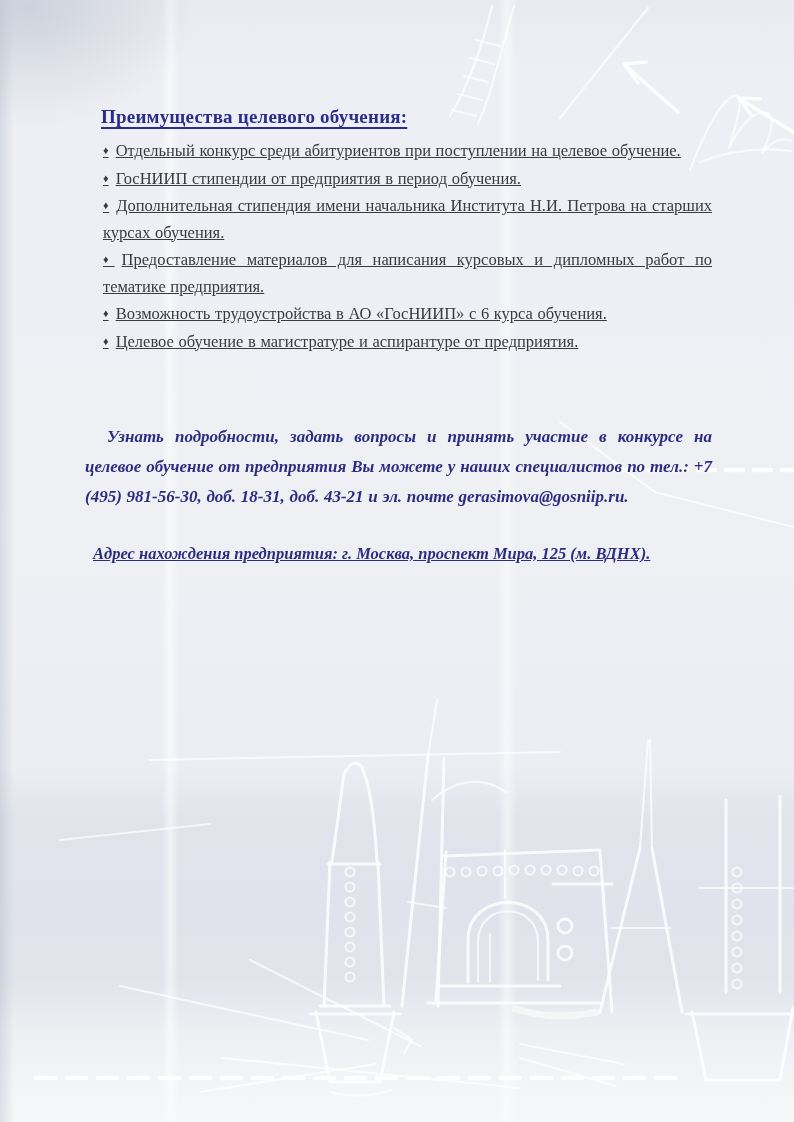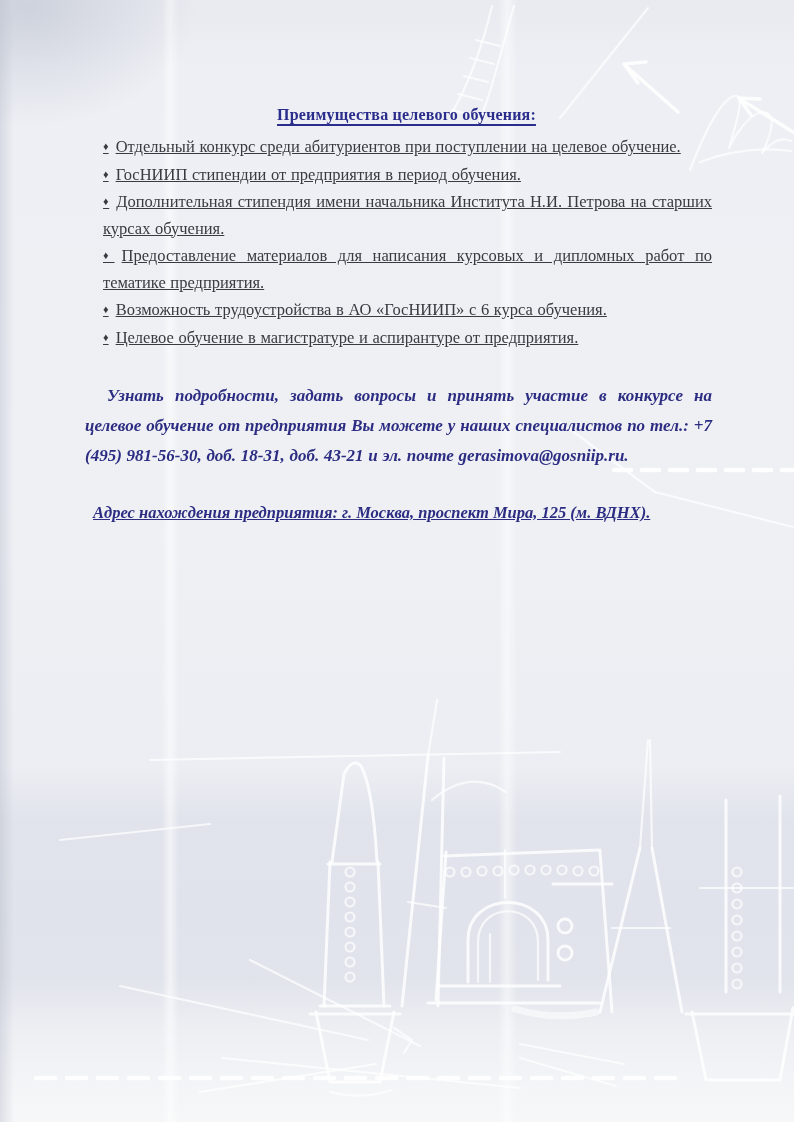--- a/index.html
+++ b/index.html
@@ -31,41 +31,41 @@
   .wm .w2{stroke-width:2.2;opacity:.7;}
   .wm .w3{stroke-width:3;opacity:.8;}
   .wm .w4{stroke-width:3.6;opacity:.85;}
   .wm .dash{stroke-width:4.6;opacity:.9;}
   .wm .soft{stroke-width:7;opacity:.55;}
 
   .content{position:absolute;left:85px;top:0;width:627px;}
   .title{
     margin-top:106px;
     padding-left:16px;
-    text-align:center;
-    font-size:16px;
+    text-align:left;
+    font-size:19px;
     font-weight:700;
     letter-spacing:.2px;
     color:var(--heading);
     text-decoration:underline;
     text-decoration-thickness:2.2px;
     text-underline-offset:4px;
   }
   .bullets{margin-top:9px;margin-left:18px;width:609px;}
   .b-item{
     text-align:justify;
     font-size:16.5px;
     line-height:26.5px;
     color:var(--body-text);
     word-spacing:.5px;
     text-decoration:underline;
   }
   .b-glyph{font-size:11px;margin-right:7px;vertical-align:2px;}
   .contact{
-    margin-top:30px;
+    margin-top:67px;
     text-indent:22px;
     text-align:justify;
     font-size:17px;
     line-height:30px;
     font-style:italic;
     font-weight:700;
     color:var(--accent-text);
     word-spacing:.5px;
   }
   .address{

